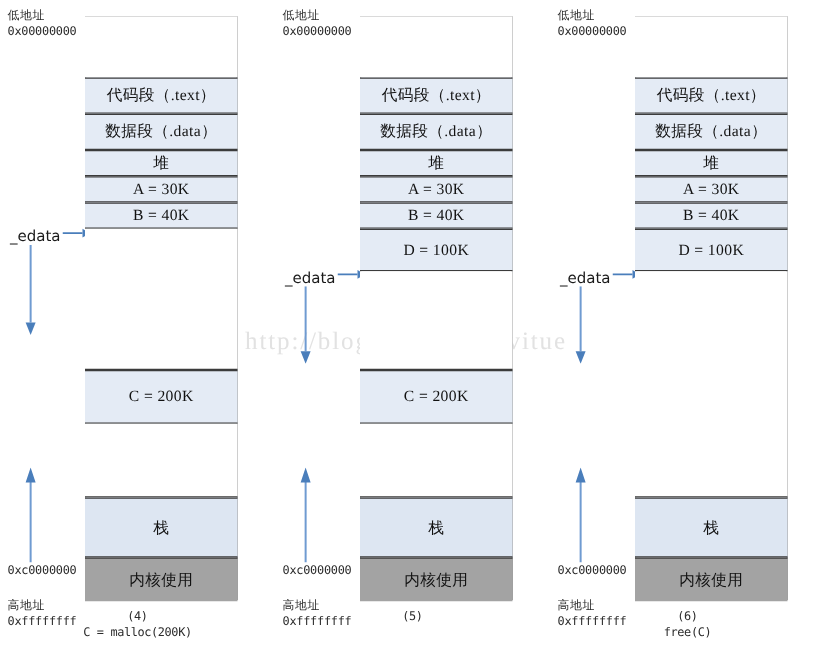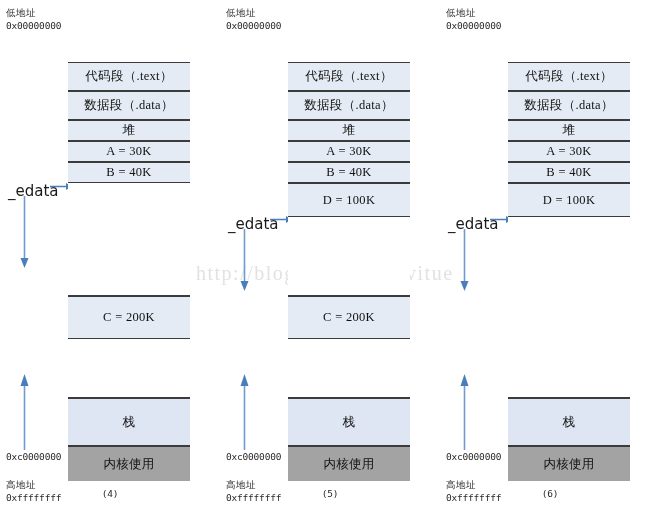--- a/index.html
+++ b/index.html
@@ -97,21 +97,21 @@
   }
 
   .low-addr  { left: 6px;  top: 6px; }
   .mid-addr  { left: 6px;  top: 450px; text-align: right; }
   .high-addr { left: 6px;  top: 478px; }
 
   
   .edata-label {
     position: absolute;
     font-family: "DejaVu Sans", "Liberation Sans", sans-serif;
-    font-size: 15px;
+    font-size: 12px;
     color: #1a1a1a;
     white-space: nowrap;
   }
   .arrow-right {
     position: absolute;
     height: 9px;
     display: block;
   }
   .arrow-down, .arrow-up {
     position: absolute;
@@ -195,20 +195,21 @@
     <div class="seg stack" style="top:384px; height:48px;">
       <span class="seg-label">栈</span>
     </div>
     <div class="seg kernel" style="top:432px; height:35px; border-bottom:none;">
       <span class="seg-label">内核使用</span>
     </div>
   </div>
 
   <div class="caption cap-pos">
     <span class="num">(4)</span>
+    <span class="op">C = malloc(200K)</span>
   </div>
 </div>
 
 <div class="panel panel-2">
 
   <div class="addr low-addr">
     <span class="cn">低地址</span><br>
     <span>0x00000000</span>
   </div>
 
@@ -323,14 +324,15 @@
     <div class="seg stack" style="top:384px; height:48px;">
       <span class="seg-label">栈</span>
     </div>
     <div class="seg kernel" style="top:432px; height:35px; border-bottom:none;">
       <span class="seg-label">内核使用</span>
     </div>
   </div>
 
   <div class="caption cap-pos">
     <span class="num">(6)</span>
+    <span class="op">free(C)</span>
   </div>
 </div>
 
 </body></html>

